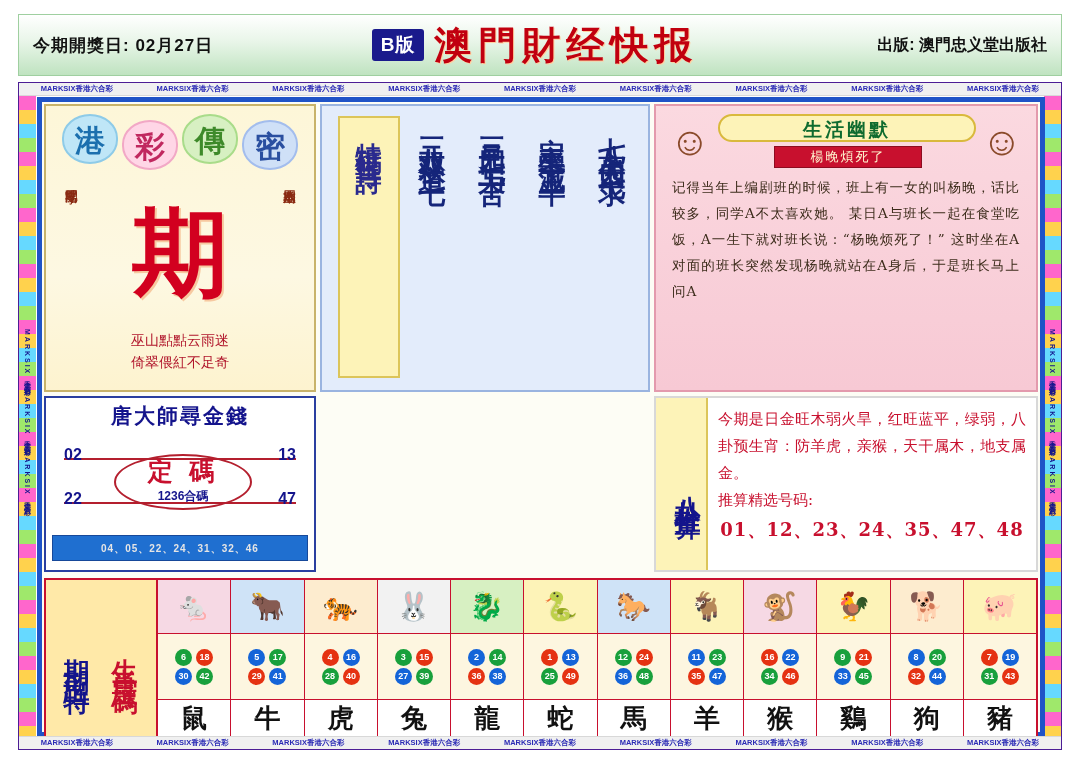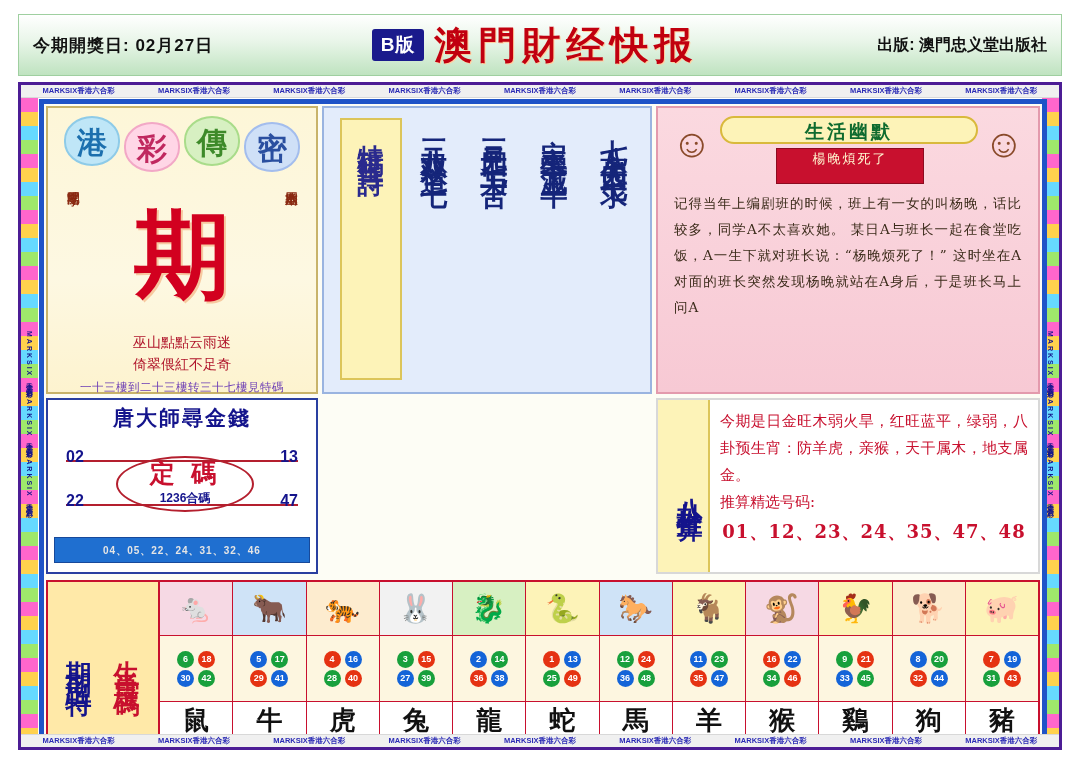--- a/index.html
+++ b/index.html
@@ -41,21 +41,21 @@
     text-shadow:1px 1px 0 #ffd0a0;
   }
   .hdr-right {
     width:280px; text-align:right; padding-right:14px;
     font-size:16px; color:#111; font-weight:bold;
   }
 
   
   .frame {
     position:absolute; left:18px; top:82px; width:1044px; height:668px;
-    background:#ffffff; border:3px solid #4c1d95;
+    background:#ffffff; border:1px solid #4c1d95;
   }
   .strip {
     height:13px; background:#f0f0f0;
     font-size:7.5px; color:#2b2bb5; font-weight:bold;
     display:flex; align-items:center; justify-content:space-around;
     overflow:hidden; white-space:nowrap;
     border-bottom:1px solid #d8d8d8;
   }
   .strip.bottom { border-bottom:none; border-top:1px solid #d8d8d8; }
   .strip span { letter-spacing:0px; }
@@ -150,33 +150,33 @@
     border:2px solid #e39aad;
   }
   .p3-head { position:relative; height:54px; }
   .p3-banner {
     position:absolute; left:62px; top:8px; width:258px; height:28px;
     background:#fdf3b8; border:2px solid #d9b93c; border-radius:14px;
     font-family:"DejaVu Serif", serif; font-size:19px; font-weight:bold;
     color:#0f6b2f; text-align:center; line-height:26px; letter-spacing:3px;
   }
   .p3-sub {
-    position:absolute; left:118px; top:40px; width:148px; height:36px;
+    position:absolute; left:118px; top:40px; width:148px; height:22px;
     background:#c8102e; color:#fff7d0; border:1px solid #8d0b20;
     font-size:13px; text-align:center; line-height:20px; letter-spacing:2px;
     font-family:"DejaVu Serif", serif;
   }
   .doll {
     position:absolute; top:6px; width:56px; height:58px;
     font-size:40px; line-height:58px; text-align:center; color:#8a4a2a;
   }
   .doll.l { left:6px; }
   .doll.r { right:6px; }
   .p3-body {
-    margin-top:28px; padding:0 16px;
+    margin-top:14px; padding:0 16px;
     font-family:"DejaVu Serif", serif;
     font-size:13.5px; color:#3b2b1a; line-height:26px; letter-spacing:1px;
     text-align:justify;
   }
 
   
   .midrow { position:absolute; left:0; top:294px; width:998px; height:178px; }
 
   .p4 {
     position:absolute; left:2px; top:0; width:272px; height:176px;
@@ -343,21 +343,20 @@
 
           <div class="p1">
             <div class="p1-title">
               <span class="bubble b1">港</span><span class="bubble b2">彩</span><span class="bubble b3">傳</span><span class="bubble b4">密</span>
             </div>
             <div class="p1-side-l">零字開旺出零尾</div>
             <div class="p1-side-r">四八本期重登出</div>
             <div class="p1-big">期</div>
             <div class="p1-poem">巫山點點云雨迷</div>
             <div class="p1-poem">倚翠偎紅不足奇</div>
-            <div class="p1-foot">一十三樓到二十三樓转三十七樓見特碼</div>
           </div>
 
           <div class="p2">
             <div class="vcol">七八离去四七求</div>
             <div class="vcol">定率零十減三半</div>
             <div class="vcol">三見四七与十合</div>
             <div class="vcol">三八双双道三七</div>
             <div class="vcol yellow">特碼生肖詩</div>
           </div>
 

